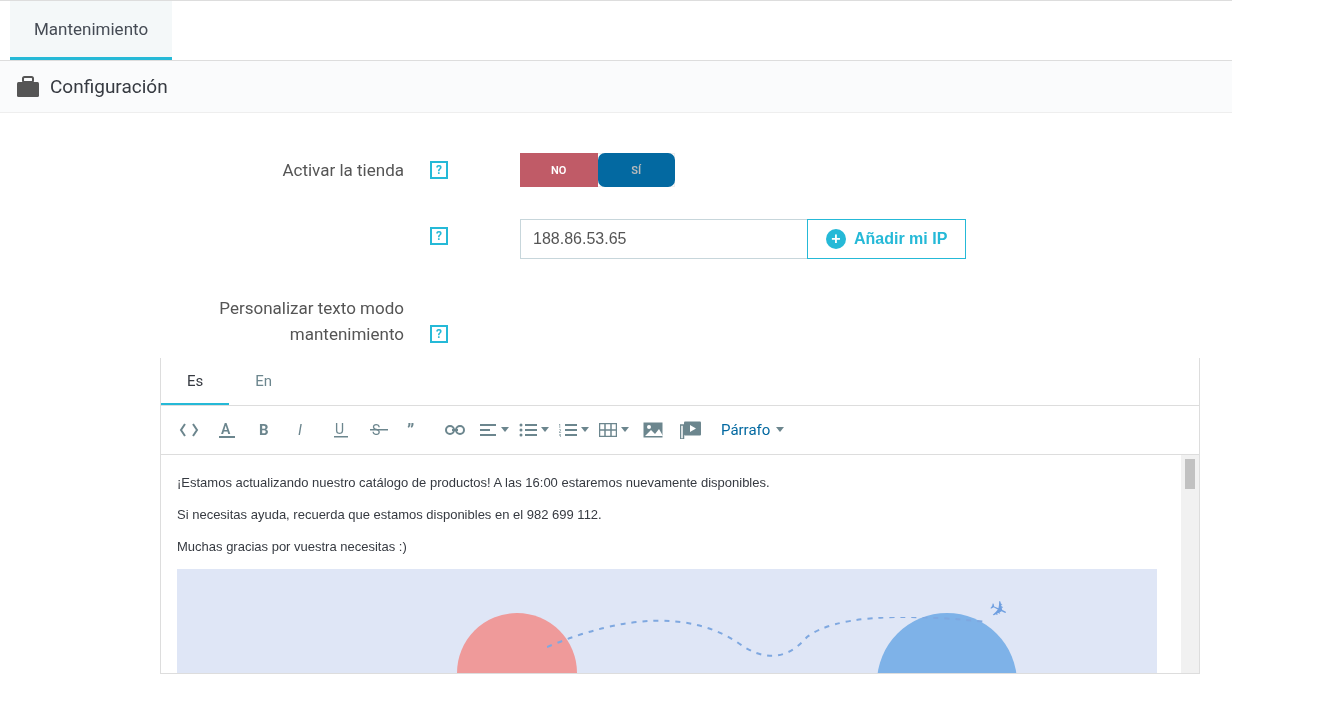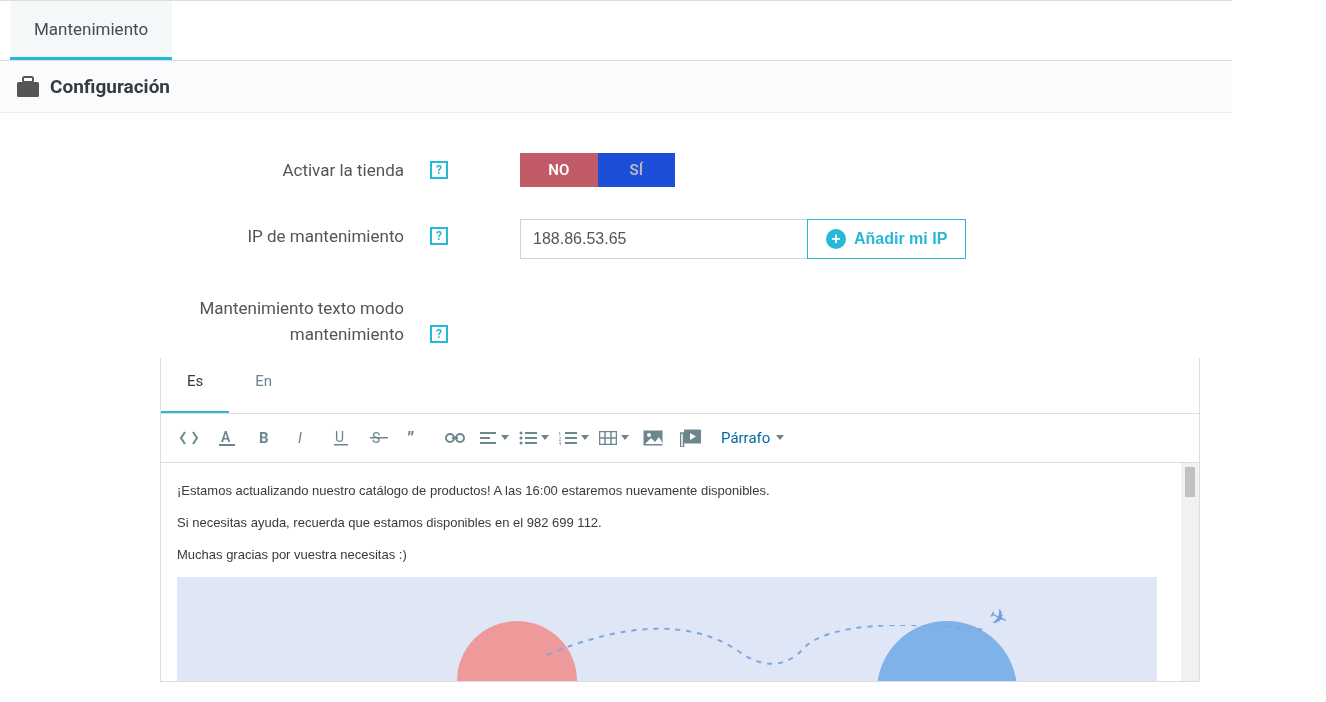--- a/index.html
+++ b/index.html
@@ -38,21 +38,21 @@
   .panel-header {
     display: flex;
     align-items: center;
     gap: 10px;
     background: #fafbfc;
     border-bottom: 1px solid #eee;
     padding: 14px 16px;
   }
   .panel-header .title {
     font-size: 19px;
-    font-weight: 700;
+    font-weight: 400;
     color: #363a41;
   }
   .briefcase-icon svg { display: block; }
 
   
   .panel-body {
     padding: 40px 20px 0 20px;
   }
 
   .form-row {
@@ -96,25 +96,25 @@
     display: flex;
     width: 155px;
     height: 34px;
     box-shadow: inset 0 0 0 1px #eee;
   }
   .toggle-opt {
     flex: 1;
     display: flex;
     align-items: center;
     justify-content: center;
-    font-size: 15px;
+    font-size: 11px;
     font-weight: 600;
   }
   .toggle-opt.no.active { background: #c05b67; color: #fff; }
-  .toggle-opt.yes { background: #1d4ed8; color: #bbb; }
+  .toggle-opt.yes { background: #0369a1; color: #bbb; border-radius: 7px; }
 
   
   .ip-input {
     width: 288px;
     height: 40px;
     border: 1px solid #c7d6db;
     padding: 0 12px;
     font-size: 16px;
     color: #555;
     outline: none;
@@ -152,21 +152,21 @@
     border: 1px solid #ddd;
     position: relative;
   }
   .lang-tabs {
     display: flex;
     border-bottom: 1px solid #ddd;
     background: #fff;
     margin-top: -1px;
   }
   .lang-tabs .lang-tab {
-    padding: 14px 26px 21px;
+    padding: 14px 26px 13px;
     font-size: 15px;
     color: #6c868e;
     border-bottom: 2px solid transparent;
   }
   .lang-tab.active {
     border-bottom: 2px solid #25b9d7;
     color: #363a41;
   }
 
   .toolbar {
@@ -289,35 +289,34 @@
       <div class="form-input-col">
         <div class="toggle">
           <div class="toggle-opt no active">NO</div>
           <div class="toggle-opt yes">SÍ</div>
         </div>
       </div>
     </div>
 
     <div class="form-row">
       <div class="form-label-col">
-        <span class="form-label-text">IP de mantenimiento</span>
         <span class="help-icon">?</span>
       </div>
       <div class="form-input-col">
         <input class="ip-input" type="text" value="188.86.53.65" style="">
         <button class="add-ip-btn">
           <span class="plus-circle">+</span>
           <span>Añadir mi IP</span>
         </button>
       </div>
     </div>
 
     <div class="form-row" style="margin-bottom:10px;">
       <div class="form-label-col">
-        <span class="form-label-text" style="max-width:210px;">Mantenimiento texto modo mantenimiento</span>
+        <span class="form-label-text" style="max-width:210px;">Personalizar texto modo mantenimiento</span>
         <span class="help-icon" style="margin-top:30px;">?</span>
       </div>
     </div>
 
     <div class="editor-wrap">
       <div class="lang-tabs">
         <div class="lang-tab active">Es</div>
         <div class="lang-tab">En</div>
       </div>
 

